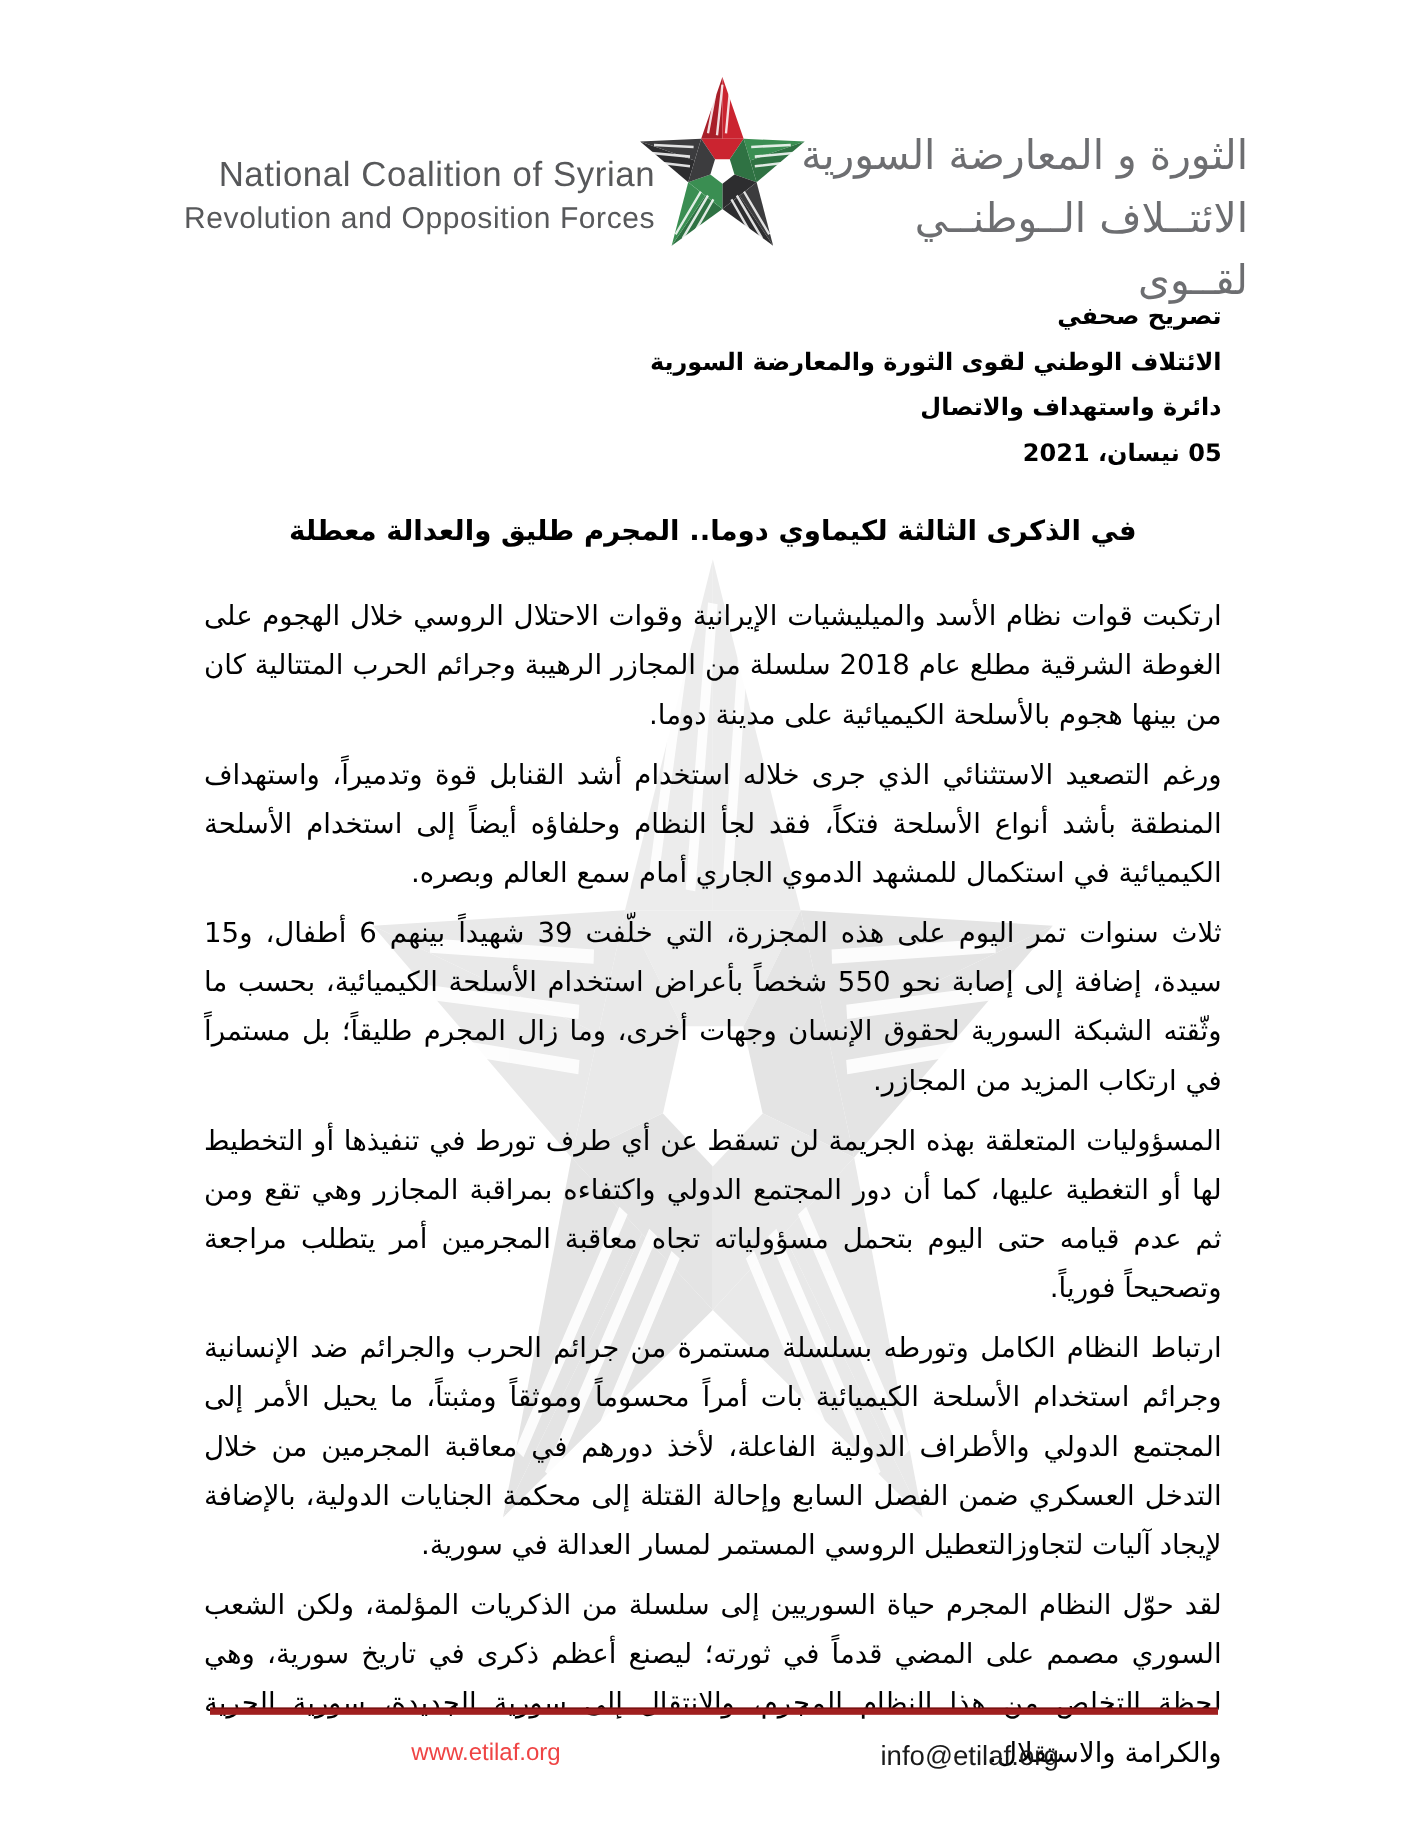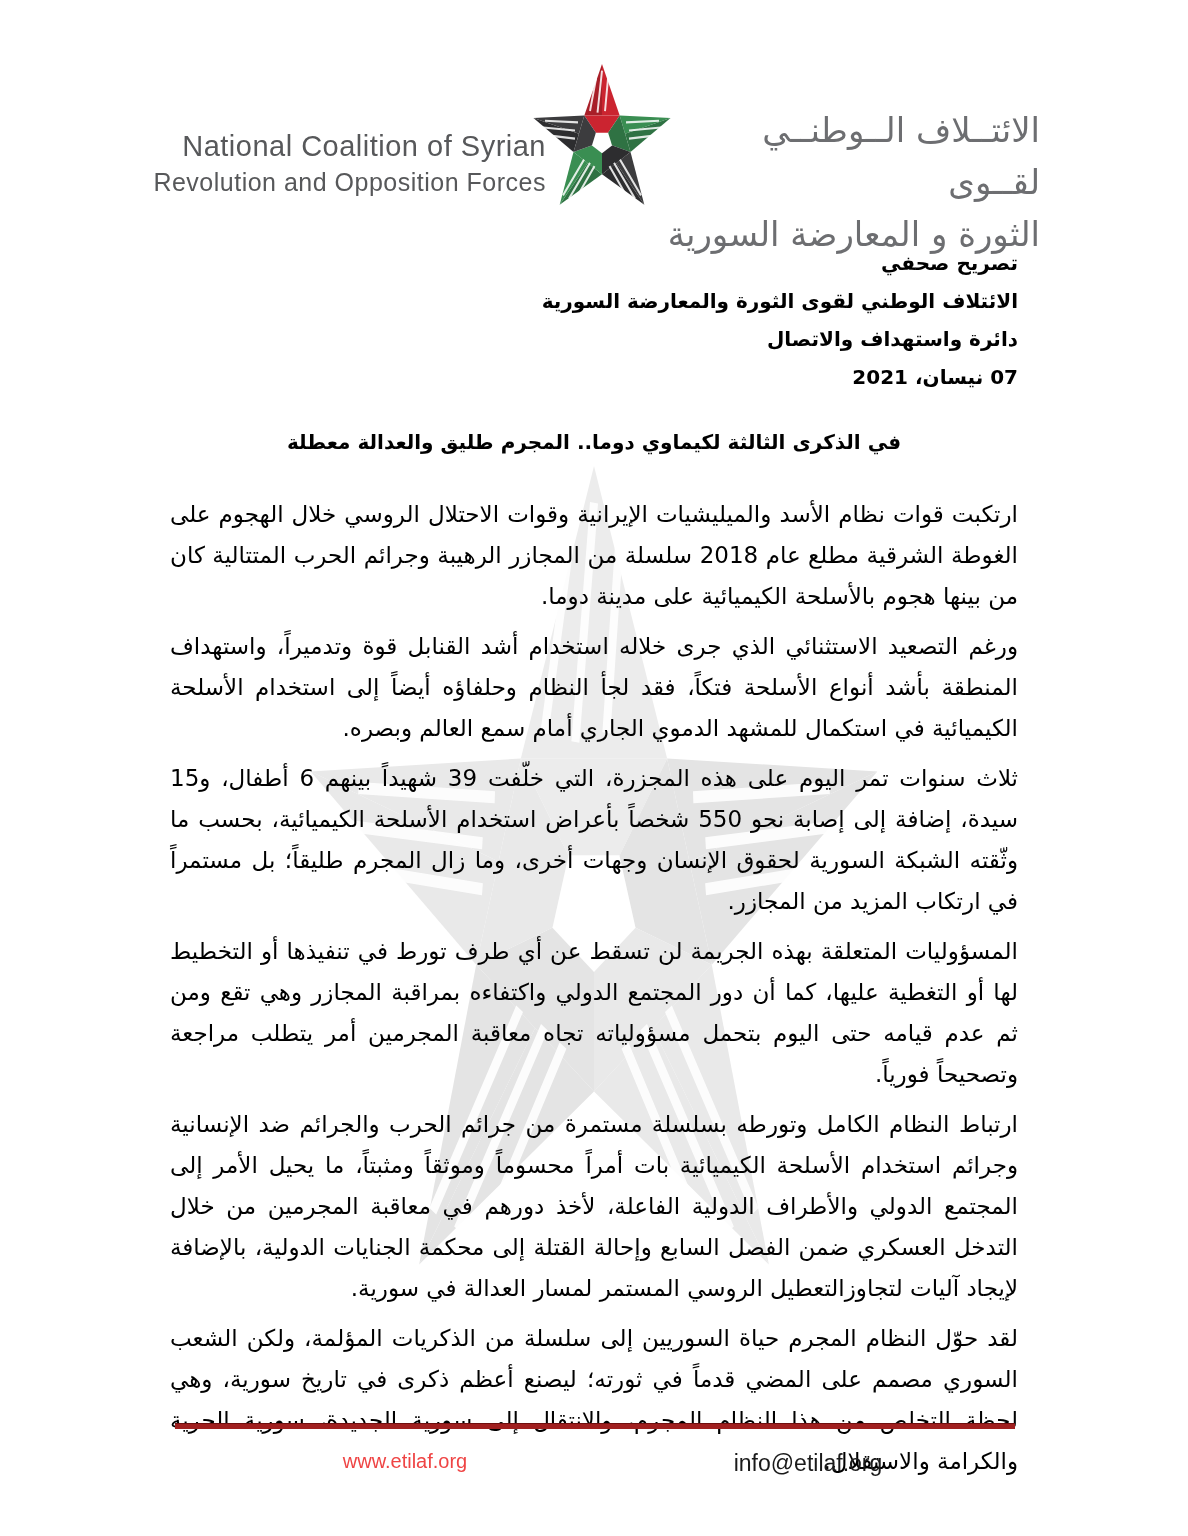--- a/index.html
+++ b/index.html
@@ -44,21 +44,21 @@
   
   .press-info{
     position:absolute;top:244px;right:170px;width:848px;
     direction:rtl;text-align:right;
     font-weight:bold;font-size:20px;line-height:38px;
   }
   
   .doc-title{
     position:absolute;top:430px;left:0;width:100%;
     direction:rtl;text-align:center;
-    font-weight:bold;font-size:20px;
+    font-weight:bold;font-size:23px;
   }
   
   .body-text{
     position:absolute;top:494px;right:170px;width:848px;
     direction:rtl;text-align:justify;
     font-size:23px;line-height:41px;
   }
   .body-text p{margin:0 0 9px 0;}
   
   .footer-rule{
@@ -135,29 +135,29 @@
         <path d="M46 14 L42 34 M50 9 L47 35 M54 14 L52 34"></path>
         <path d="M88 40 L66 41 M91 44 L68 46 M86 49 L68 51"></path>
         <path d="M76 86 L62 64 M72 88 L58 66 M68 89 L55 68"></path>
         <path d="M24 86 L38 64 M28 88 L42 66 M32 89 L45 68"></path>
         <path d="M12 40 L34 41 M9 44 L32 46 M14 49 L32 51"></path>
       </g>
     </svg>
   </div>
 
   <div class="org-ar" lang="ar" dir="rtl">
+    <div>الثورة و المعارضة السورية</div>
     <div>الائتــلاف الــوطنــي لقــوى</div>
-    <div>الثورة و المعارضة السورية</div>
   </div>
 
   <div class="press-info" lang="ar" dir="rtl">
     <div>تصريح صحفي</div>
     <div>الائتلاف الوطني لقوى الثورة والمعارضة السورية</div>
     <div>دائرة واستهداف والاتصال</div>
-    <div>07 نيسان، 2021</div>
+    <div>05 نيسان، 2021</div>
   </div>
 
   <div class="doc-title" lang="ar" dir="rtl">في الذكرى الثالثة لكيماوي دوما.. المجرم طليق والعدالة معطلة</div>
 
   <div class="body-text" lang="ar" dir="rtl">
     <p>ارتكبت قوات نظام الأسد والميليشيات الإيرانية وقوات الاحتلال الروسي خلال الهجوم على الغوطة الشرقية مطلع عام 2018 سلسلة من المجازر الرهيبة وجرائم الحرب المتتالية كان من بينها هجوم بالأسلحة الكيميائية على مدينة دوما.</p>
     <p>ورغم التصعيد الاستثنائي الذي جرى خلاله استخدام أشد القنابل قوة وتدميراً، واستهداف المنطقة بأشد أنواع الأسلحة فتكاً، فقد لجأ النظام وحلفاؤه أيضاً إلى استخدام الأسلحة الكيميائية في استكمال للمشهد الدموي الجاري أمام سمع العالم وبصره.</p>
     <p>ثلاث سنوات تمر اليوم على هذه المجزرة، التي خلّفت 39 شهيداً بينهم 6 أطفال، و15 سيدة، إضافة إلى إصابة نحو 550 شخصاً بأعراض استخدام الأسلحة الكيميائية، بحسب ما وثّقته الشبكة السورية لحقوق الإنسان وجهات أخرى، وما زال المجرم طليقاً؛ بل مستمراً في ارتكاب المزيد من المجازر.</p>
     <p>المسؤوليات المتعلقة بهذه الجريمة لن تسقط عن أي طرف تورط في تنفيذها أو التخطيط لها أو التغطية عليها، كما أن دور المجتمع الدولي واكتفاءه بمراقبة المجازر وهي تقع ومن ثم عدم قيامه حتى اليوم بتحمل مسؤولياته تجاه معاقبة المجرمين أمر يتطلب مراجعة وتصحيحاً فورياً.</p>
     <p>ارتباط النظام الكامل وتورطه بسلسلة مستمرة من جرائم الحرب والجرائم ضد الإنسانية وجرائم استخدام الأسلحة الكيميائية بات أمراً محسوماً وموثقاً ومثبتاً، ما يحيل الأمر إلى المجتمع الدولي والأطراف الدولية الفاعلة، لأخذ دورهم في معاقبة المجرمين من خلال التدخل العسكري ضمن الفصل السابع وإحالة القتلة إلى محكمة الجنايات الدولية، بالإضافة لإيجاد آليات لتجاوزالتعطيل الروسي المستمر لمسار العدالة في سورية.</p>

